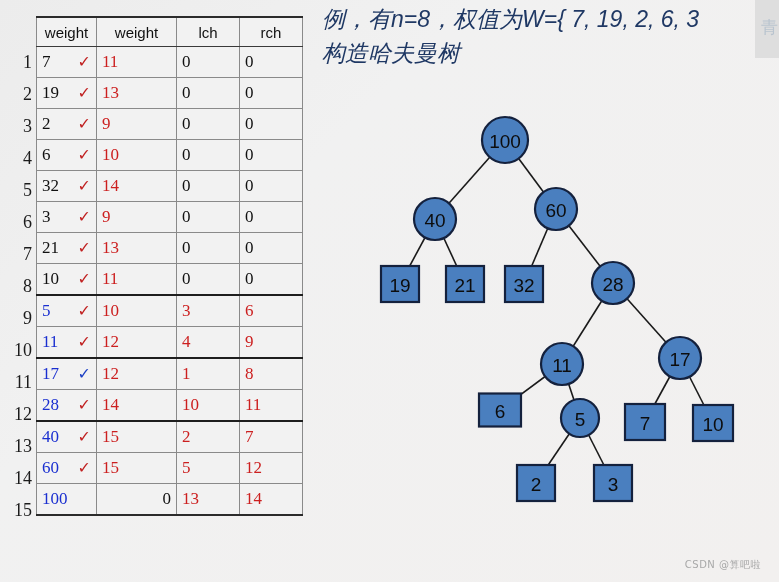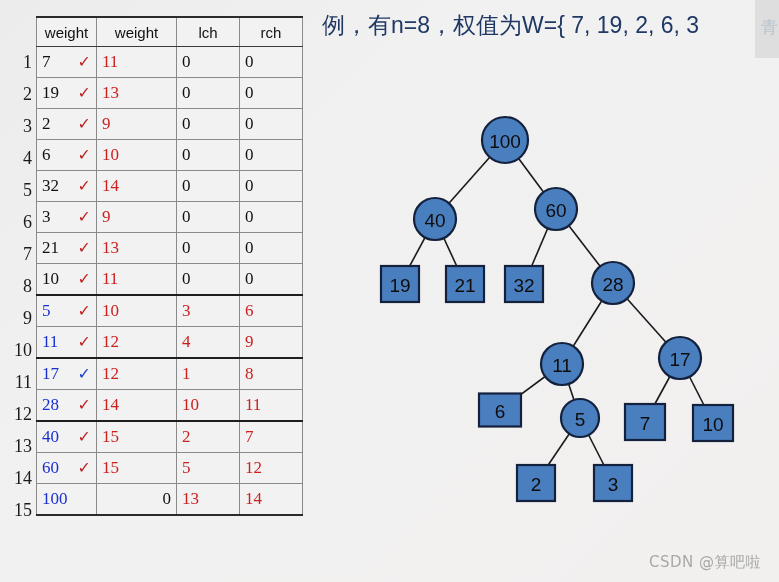--- a/index.html
+++ b/index.html
@@ -94,28 +94,29 @@
     text-align: right;
     font-family: "Liberation Serif", serif;
     font-size: 18px;
     color: #1b1b1b;
   }
 
   
   #headline {
     position: absolute;
     left: 322px;
-    top: 8px;
+    top: 2px;
     width: 448px;
     font-size: 23px;
     line-height: 34px;
     color: #1f3864;
     font-family: "Liberation Sans", sans-serif;
     white-space: nowrap;
     overflow: hidden;
+    font-style: italic;
   }
   #headline .l2 { display: block; }
 
   #tree-svg {
     position: absolute;
     left: 320px;
     top: 100px;
   }
   .node-text {
     font-family: "Liberation Sans", sans-serif;
@@ -151,21 +152,21 @@
     top: 16px;
     font-size: 17px;
     color: #b9c4cf;
     font-family: "DejaVu Sans", sans-serif;
   }
 
   #watermark {
     position: absolute;
     right: 18px;
     bottom: 10px;
-    font-size: 15px;
+    font-size: 10px;
     color: #a8a8a8;
     font-family: "DejaVu Sans", sans-serif;
     letter-spacing: 0.5px;
   }
 </style>
 </head>
 <body>
 
 <div id="stage">
 
@@ -292,20 +293,21 @@
         <div class="rownum" style="top: 356px; left: -34px;">11</div>
         <div class="rownum" style="top: 388px; left: -34px;">12</div>
         <div class="rownum" style="top: 420px; left: -34px;">13</div>
         <div class="rownum" style="top: 452px; left: -34px;">14</div>
         <div class="rownum" style="top: 484px; left: -34px;">15</div>
       </div>
   </div>
 
   <div id="headline">
     <span class="l1">例，有n=8，权值为W={ 7, 19, 2, 6, 3</span>
+    <span class="l2">构造哈夫曼树</span>
   </div>
 
   <svg id="tree-svg" width="459" height="482">
     <g id="edge-layer">
         <line x1="185" y1="40" x2="115" y2="119" class="edge"></line>
         <line x1="185" y1="40" x2="236" y2="109" class="edge"></line>
         <line x1="115" y1="119" x2="80" y2="184" class="edge"></line>
         <line x1="115" y1="119" x2="145" y2="184" class="edge"></line>
         <line x1="236" y1="109" x2="204" y2="184" class="edge"></line>
         <line x1="236" y1="109" x2="293" y2="183" class="edge"></line>

